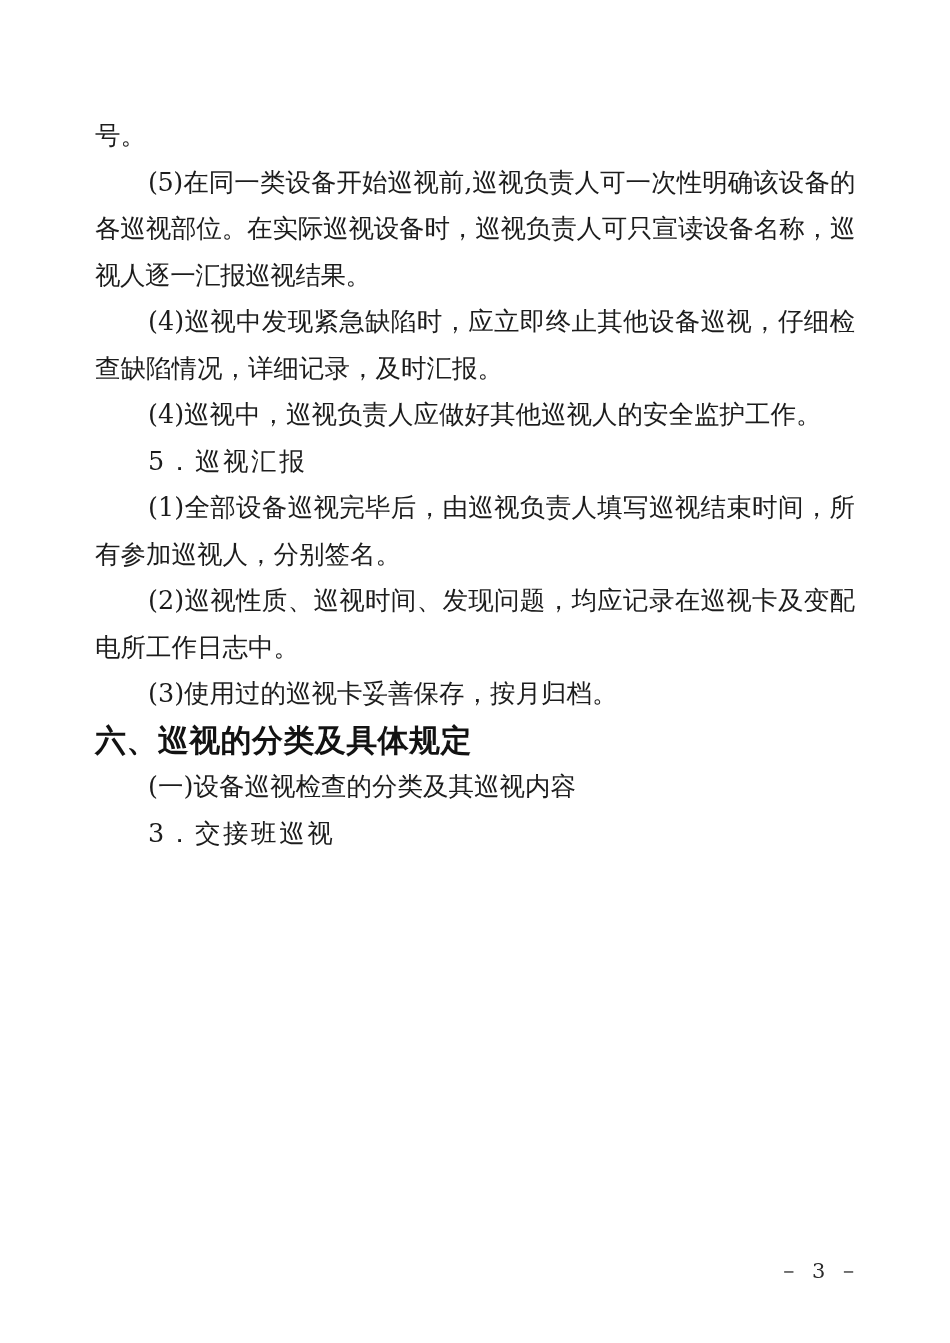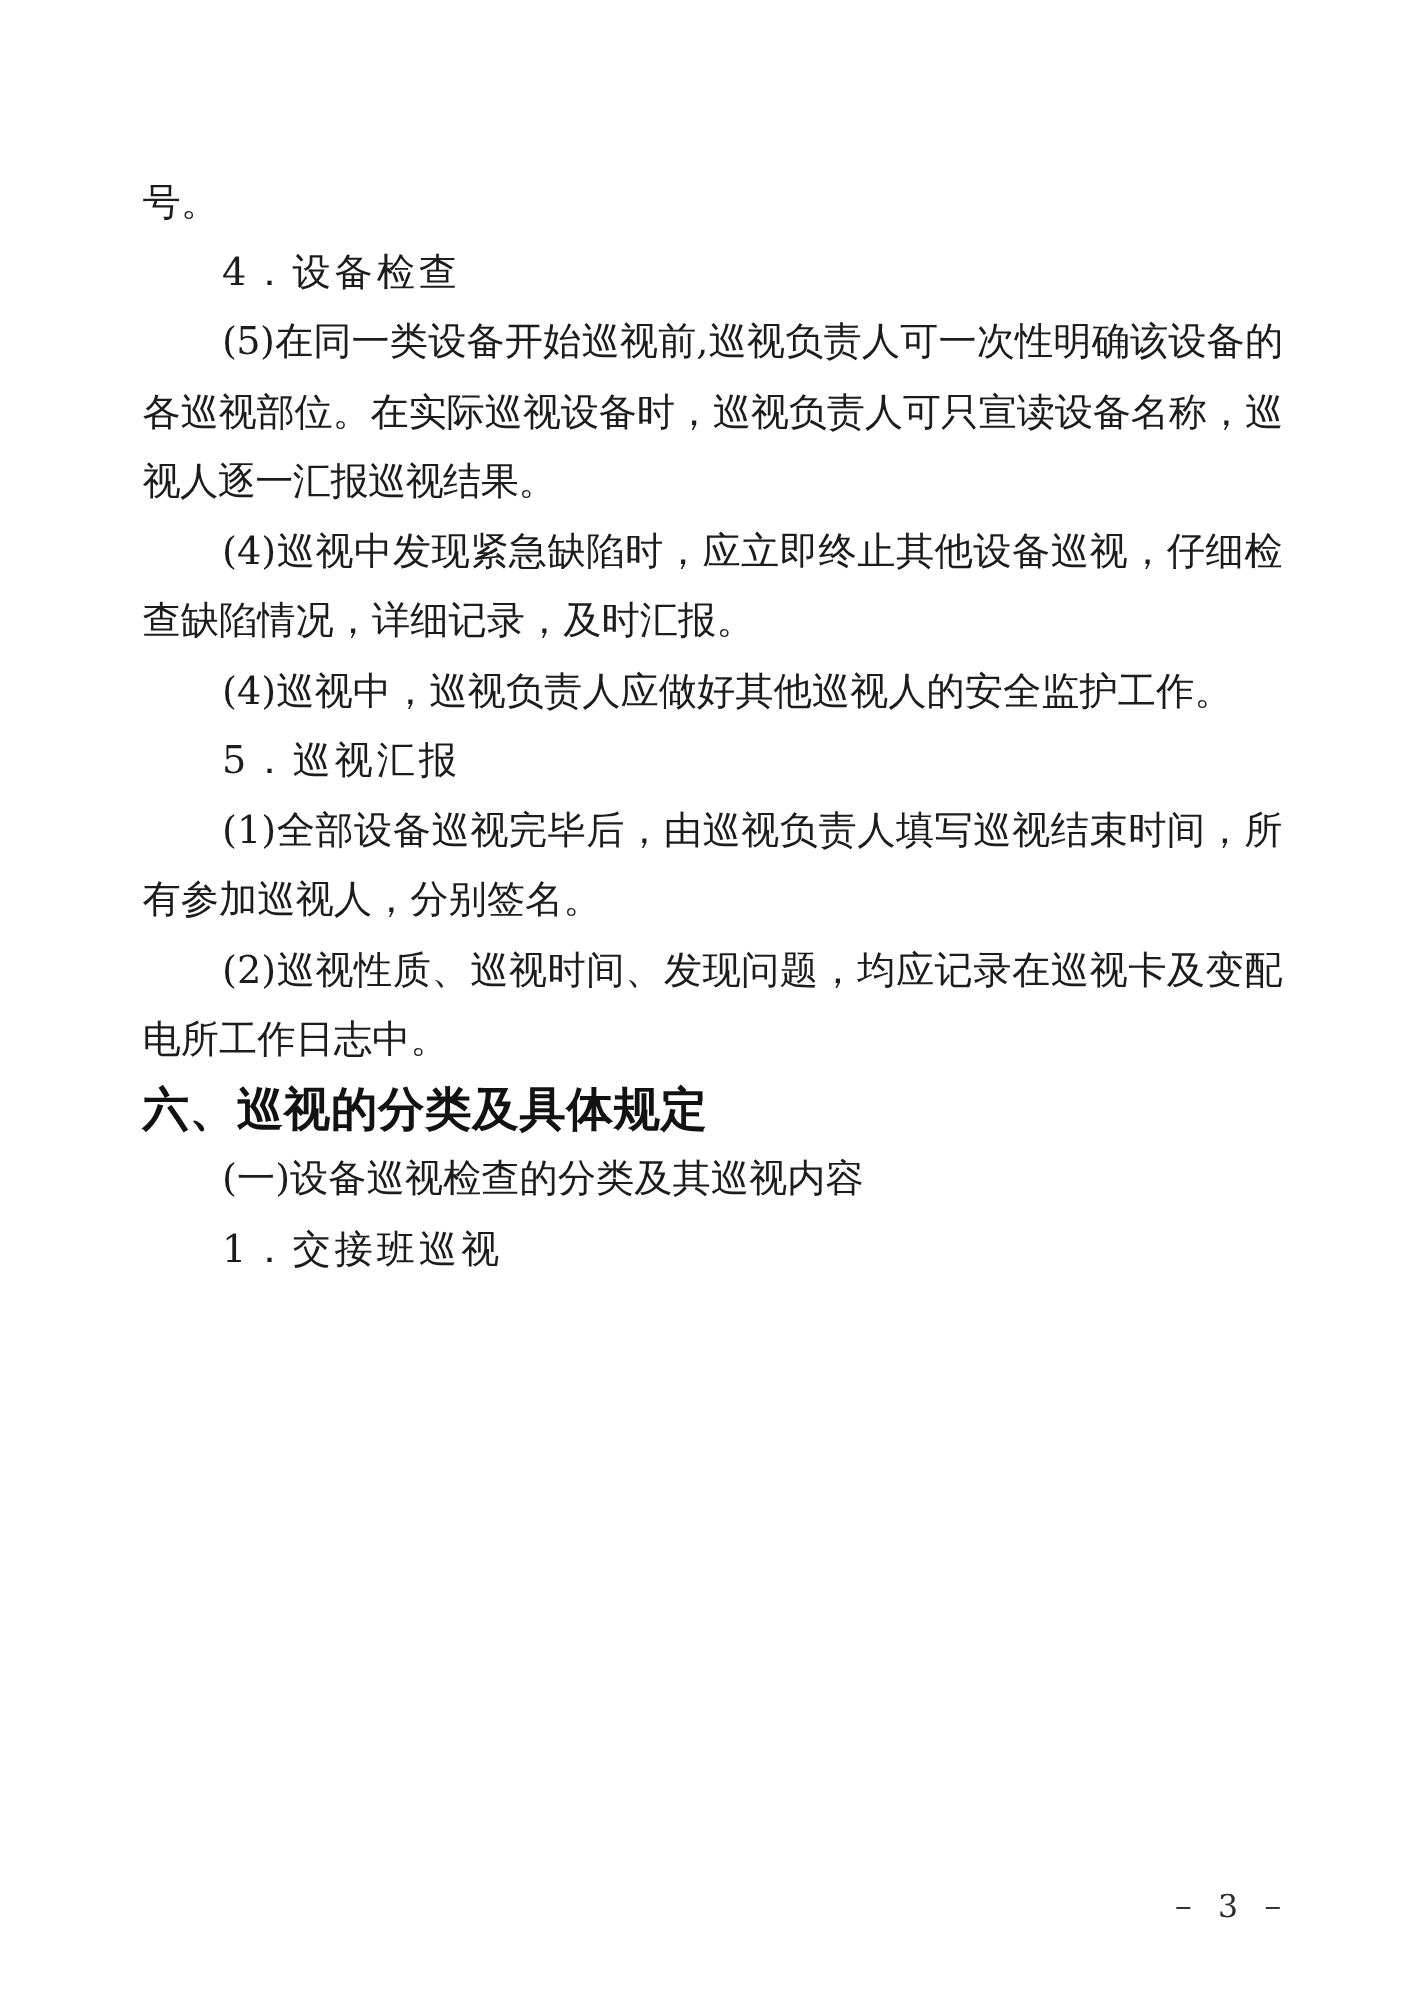--- a/index.html
+++ b/index.html
@@ -88,41 +88,41 @@
 </style>
 </head>
 <body>
 
 <div class="page">
 
   <div class="body-area">
 
     <p class="p no-indent">号。</p>
 
-    <p class="p indent tracked">4．设备检查</p>
 
 
 
     <p class="p indent tight">(5)在同一类设备开始巡视前,巡视负责人可一次性明确该设备的各巡视部位。在实际巡视设备时，巡视负责人可只宣读设备名称，巡视人逐一汇报巡视结果。</p>
 
     <p class="p indent">(4)巡视中发现紧急缺陷时，应立即终止其他设备巡视，仔细检查缺陷情况，详细记录，及时汇报。</p>
 
     <p class="p indent">(4)巡视中，巡视负责人应做好其他巡视人的安全监护工作。</p>
 
     <p class="p indent tracked">5．巡视汇报</p>
 
     <p class="p indent">(1)全部设备巡视完毕后，由巡视负责人填写巡视结束时间，所有参加巡视人，分别签名。</p>
 
     <p class="p indent">(2)巡视性质、巡视时间、发现问题，均应记录在巡视卡及变配电所工作日志中。</p>
 
+    <p class="p indent">(3)使用过的巡视卡妥善保存，按月归档。</p>
 
     <p class="heading">六、巡视的分类及具体规定</p>
 
     <p class="p indent">(一)设备巡视检查的分类及其巡视内容</p>
 
-    <p class="p indent tracked">1．交接班巡视</p>
+    <p class="p indent tracked">3．交接班巡视</p>
 
 
   </div>
 
   <div class="footer">－ 3 －</div>
 
 </div>
 
 </body></html>

